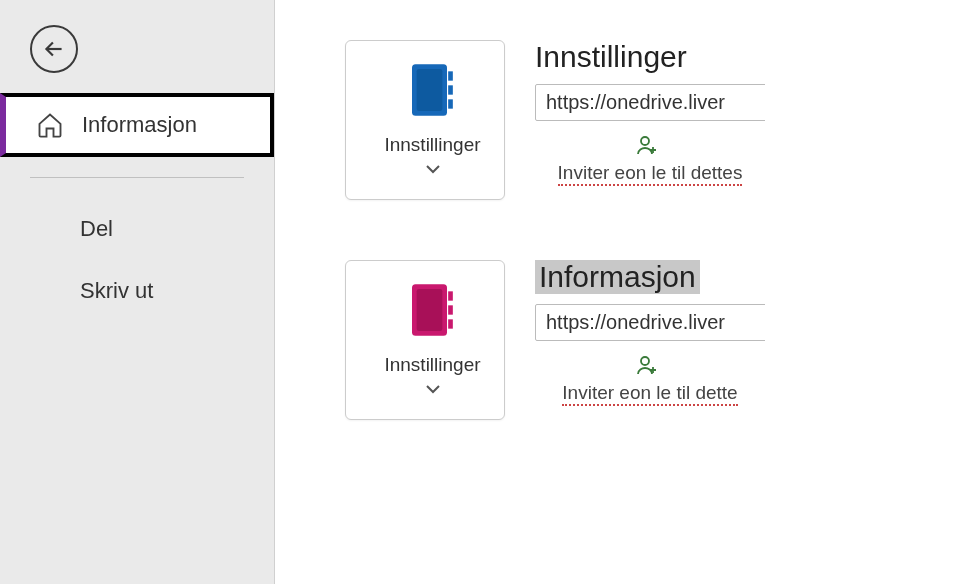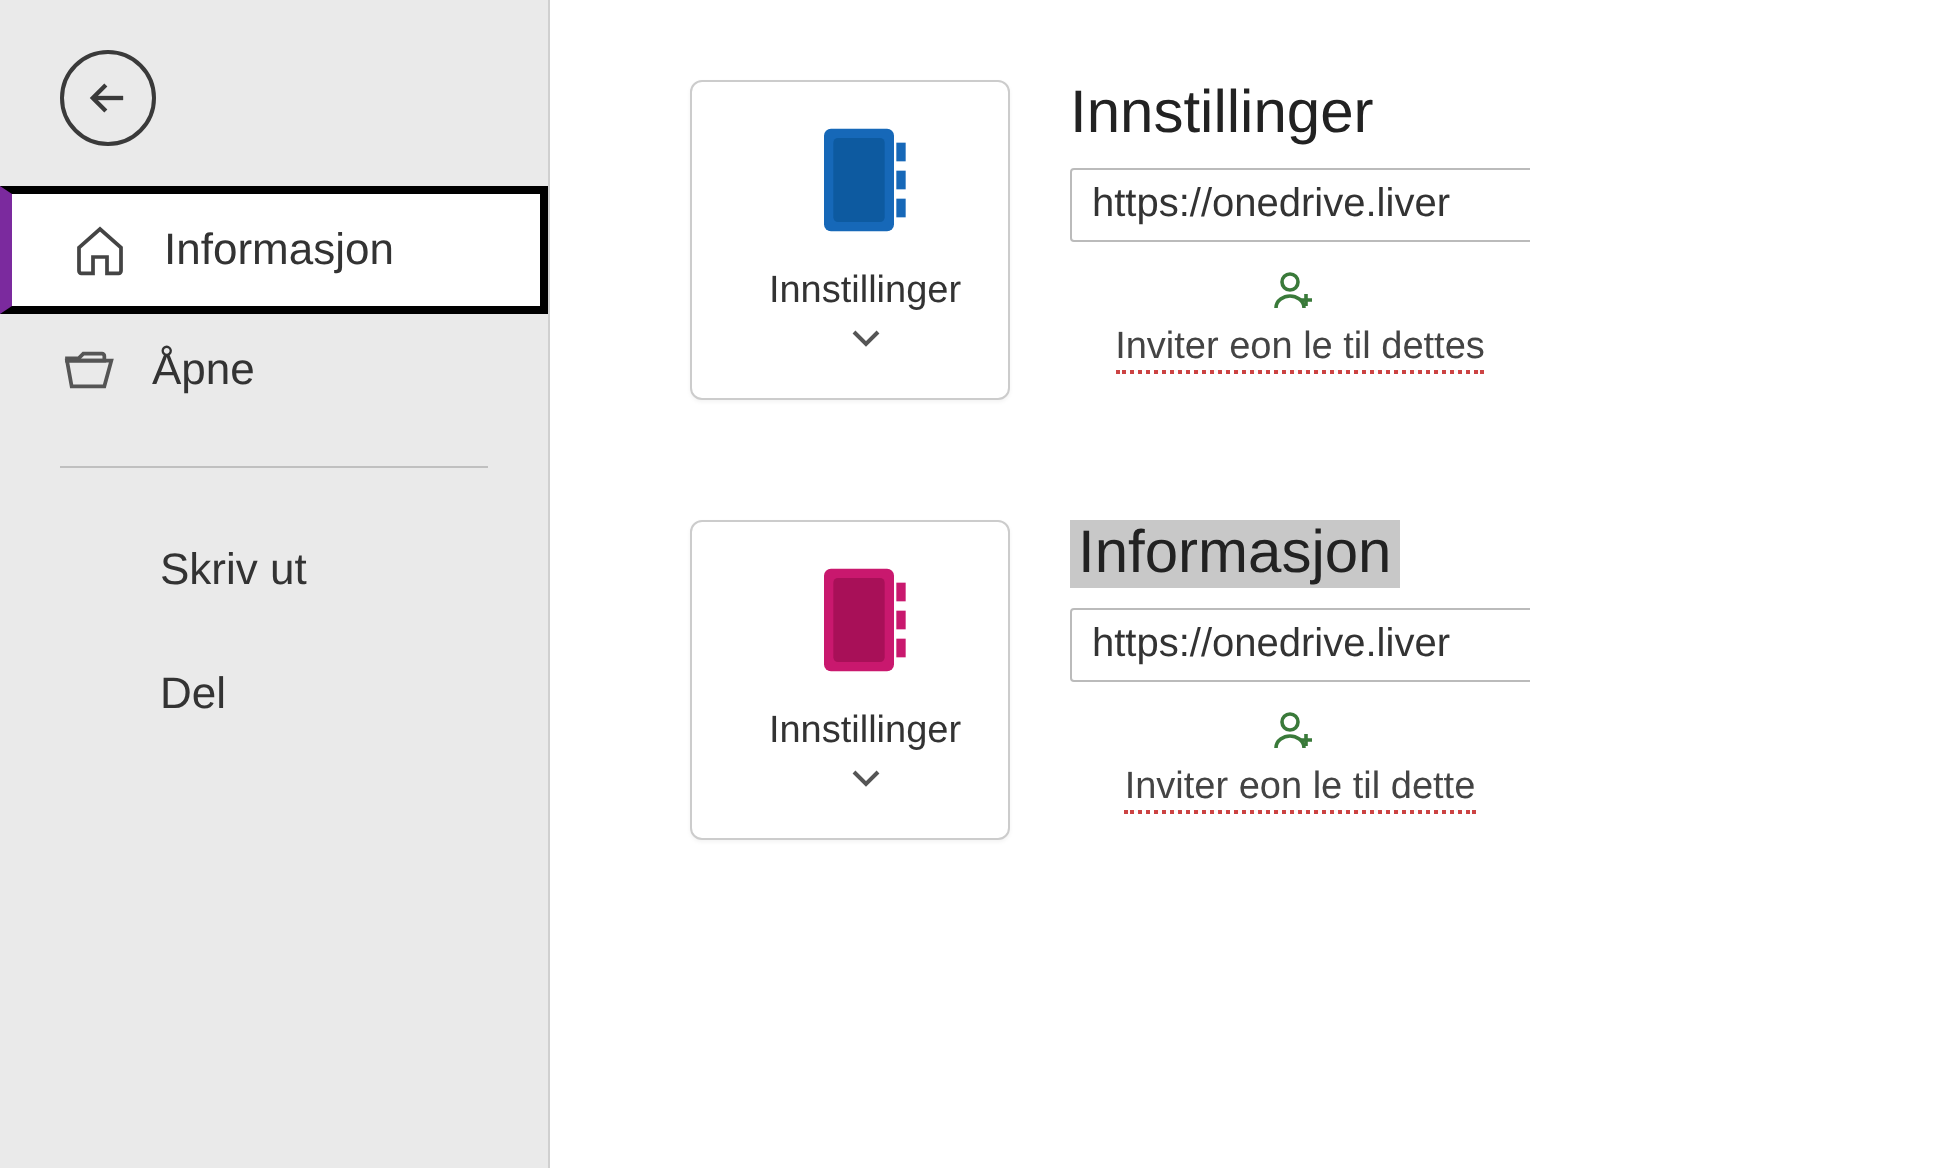--- a/index.html
+++ b/index.html
@@ -158,37 +158,28 @@
   <div class="sidebar-item active">
     <span class="icon-wrap">
       <svg width="28" height="28" viewBox="0 0 24 24" fill="none" stroke="#444" stroke-width="1.6">
           <path d="M3 11l9-8 9 8v10a1 1 0 0 1-1 1h-5v-7h-6v7H4a1 1 0 0 1-1-1V11z"></path>
         </svg>
     </span>
     <span>Informasjon</span>
   </div>
 
 
-  <div class="sidebar-item">
-    <span class="icon-wrap">
-      <svg width="28" height="28" viewBox="0 0 24 24" fill="none" stroke="#555" stroke-width="1.6">
-          <path d="M3 7h5l2-2h8a1 1 0 0 1 1 1v2H3z"></path>
-          <path d="M3 8l2 11h14l3-11H3z"></path>
-        </svg>
-    </span>
-    <span>Åpne</span>
-  </div>
 
   <hr class="sidebar-divider">
 
+  <div class="sidebar-sub">
+    <span>Del</span>
+  </div>
   <div class="sidebar-sub">
     <span>Skriv ut</span>
-  </div>
-  <div class="sidebar-sub">
-    <span>Del</span>
   </div>
 </div>
 
 <div class="main">
 
   <div class="notebook-row">
     <div class="settings-card">
       <span class="nb-icon">
         <svg width="48" height="56" viewBox="0 0 40 48">
             <rect x="2" y="2" width="30" height="44" rx="3" fill="#1668b8"></rect>

